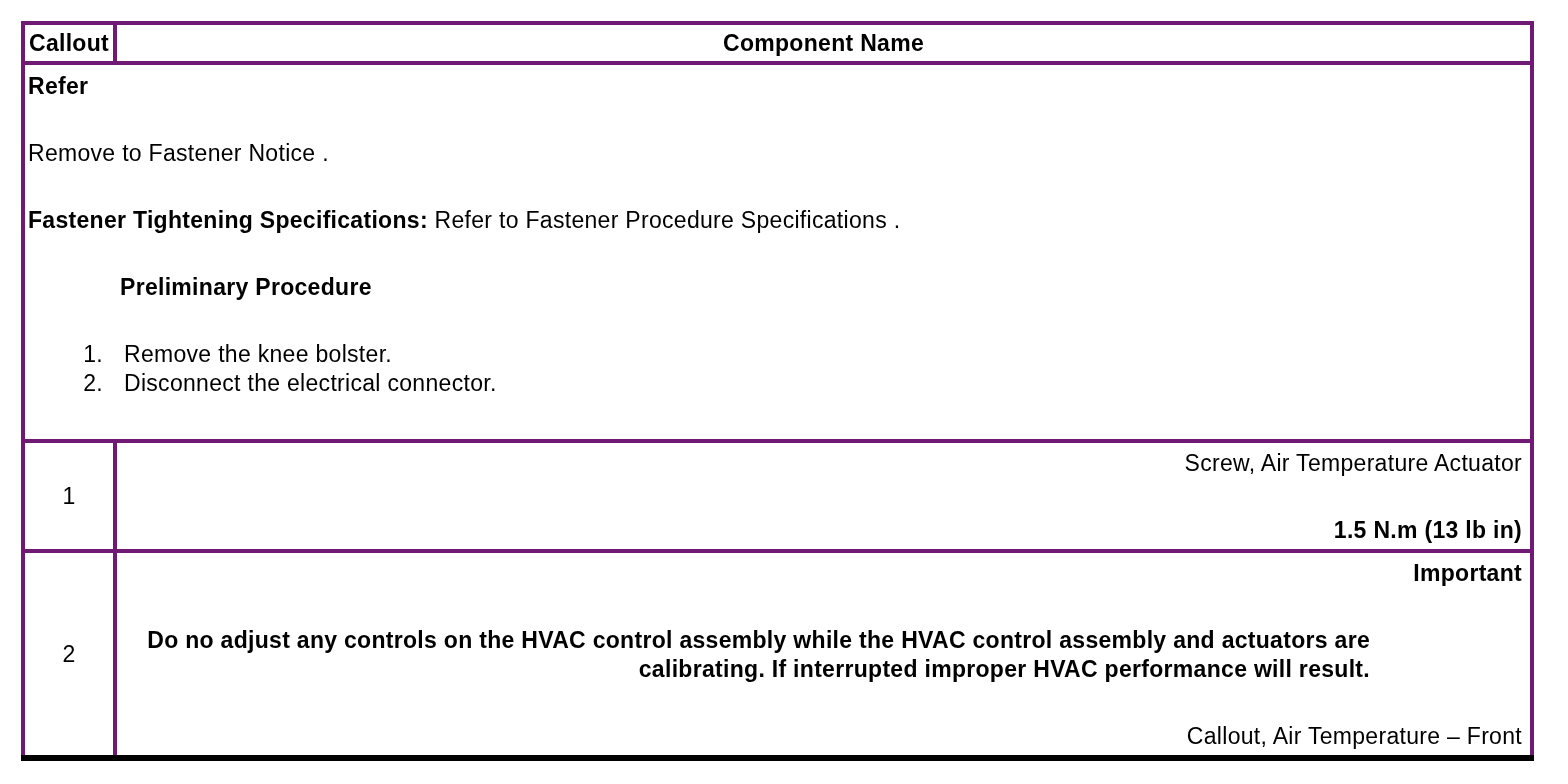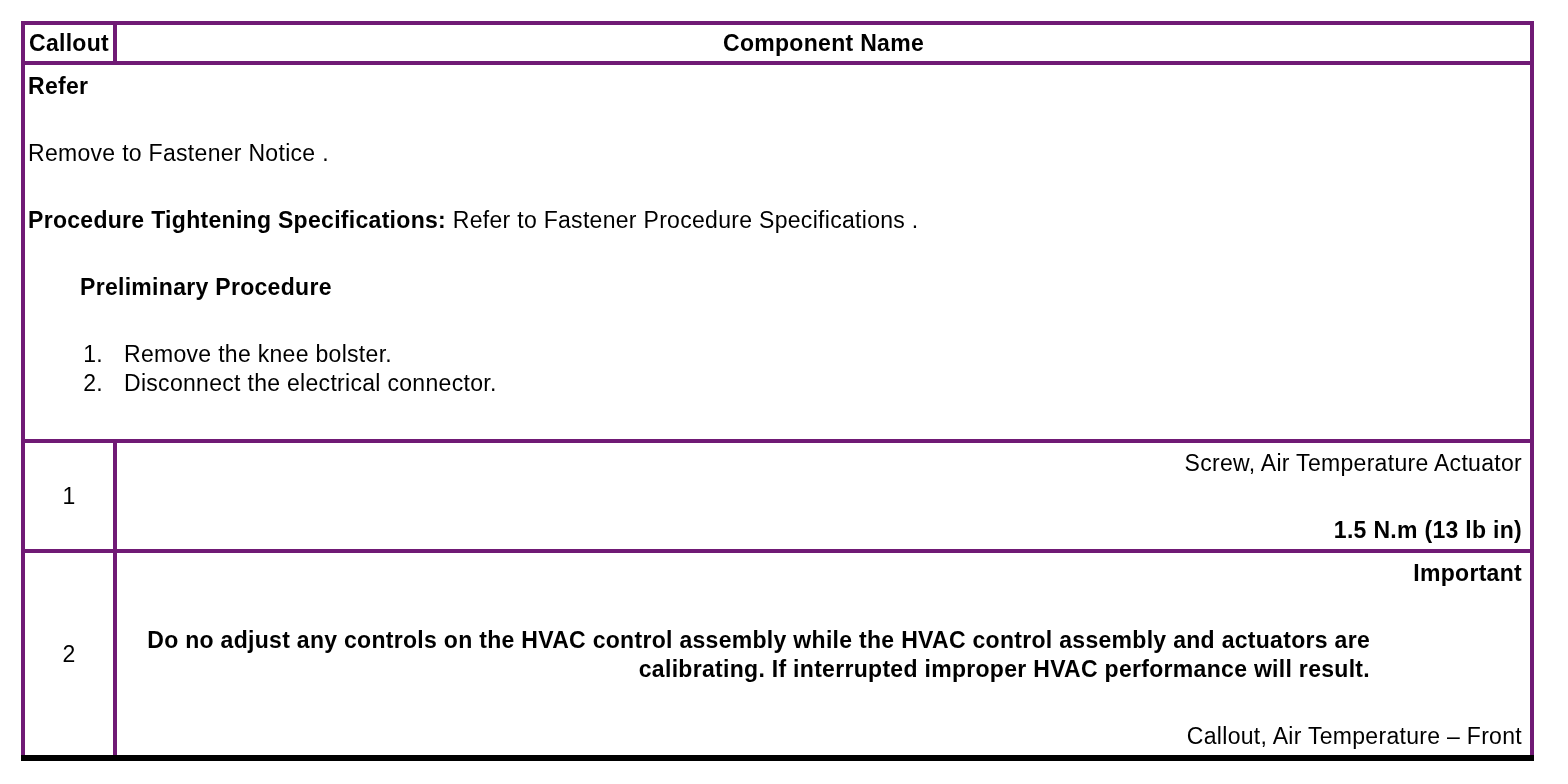--- a/index.html
+++ b/index.html
@@ -50,21 +50,21 @@
   td.notice-cell { padding: 7px 8px 4px 3px; }
   td.content-cell { padding: 6px 8px 4px 3px; text-align: right; }
   td.callout-cell {
     text-align: center;
     vertical-align: middle;
     padding: 0;
   }
   p { margin: 0 0 38px 0; }
   p:last-child { margin-bottom: 0; margin-left: 16px; }
   .bold { font-weight: bold; }
-  .indent { margin-left: 52px; }
+  .indent { margin-left: 92px; }
   .steps { margin: 0; }
   .step { display: flex; }
   .step-num {
     flex: 0 0 75px;
     text-align: right;
   }
   .step-text { padding-left: 21px; }
   .warn { max-width: 1250px; }
 </style>
 </head>
@@ -80,21 +80,21 @@
       <tr>
         <th>Callout</th>
         <th>Component Name</th>
       </tr>
     </thead>
     <tbody>
       <tr class="notice-row">
         <td colspan="2" class="notice-cell">
           <p class="bold">Refer</p>
           <p>Remove to Fastener Notice .</p>
-          <p><span class="bold">Procedure Tightening Specifications:</span><span> Refer to Fastener Procedure Specifications .</span></p>
+          <p><span class="bold">Fastener Tightening Specifications:</span><span> Refer to Fastener Procedure Specifications .</span></p>
           <p class="bold indent">Preliminary Procedure</p>
           <div class="steps">
             <div class="step">
               <span class="step-num">1.</span>
               <span class="step-text">Remove the knee bolster.</span>
             </div>
             <div class="step">
               <span class="step-num">2.</span>
               <span class="step-text">Disconnect the electrical connector.</span>
             </div>

